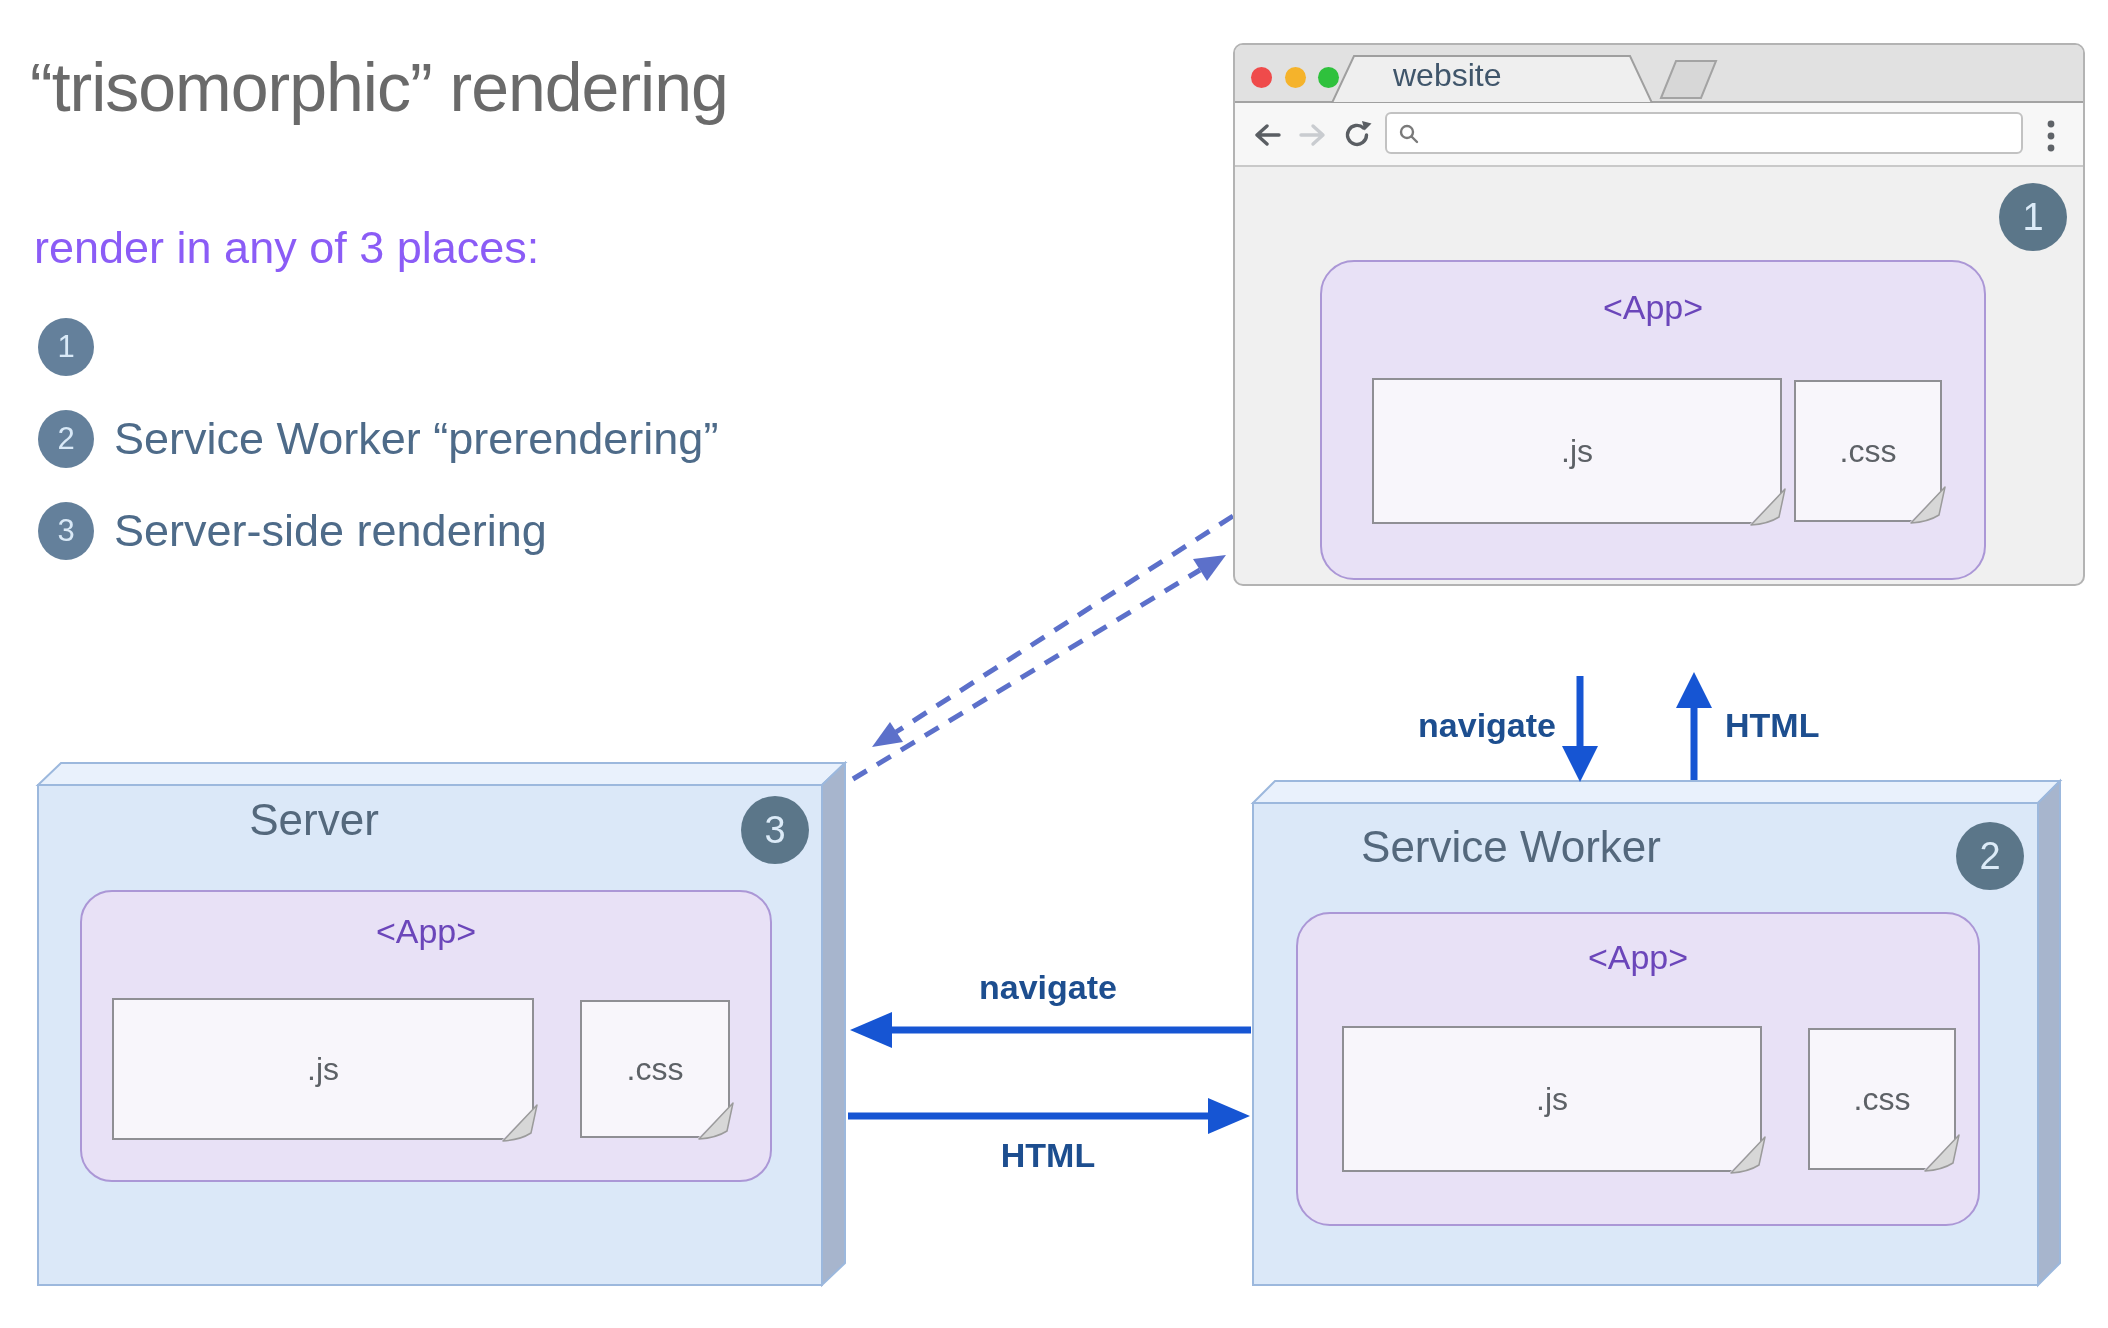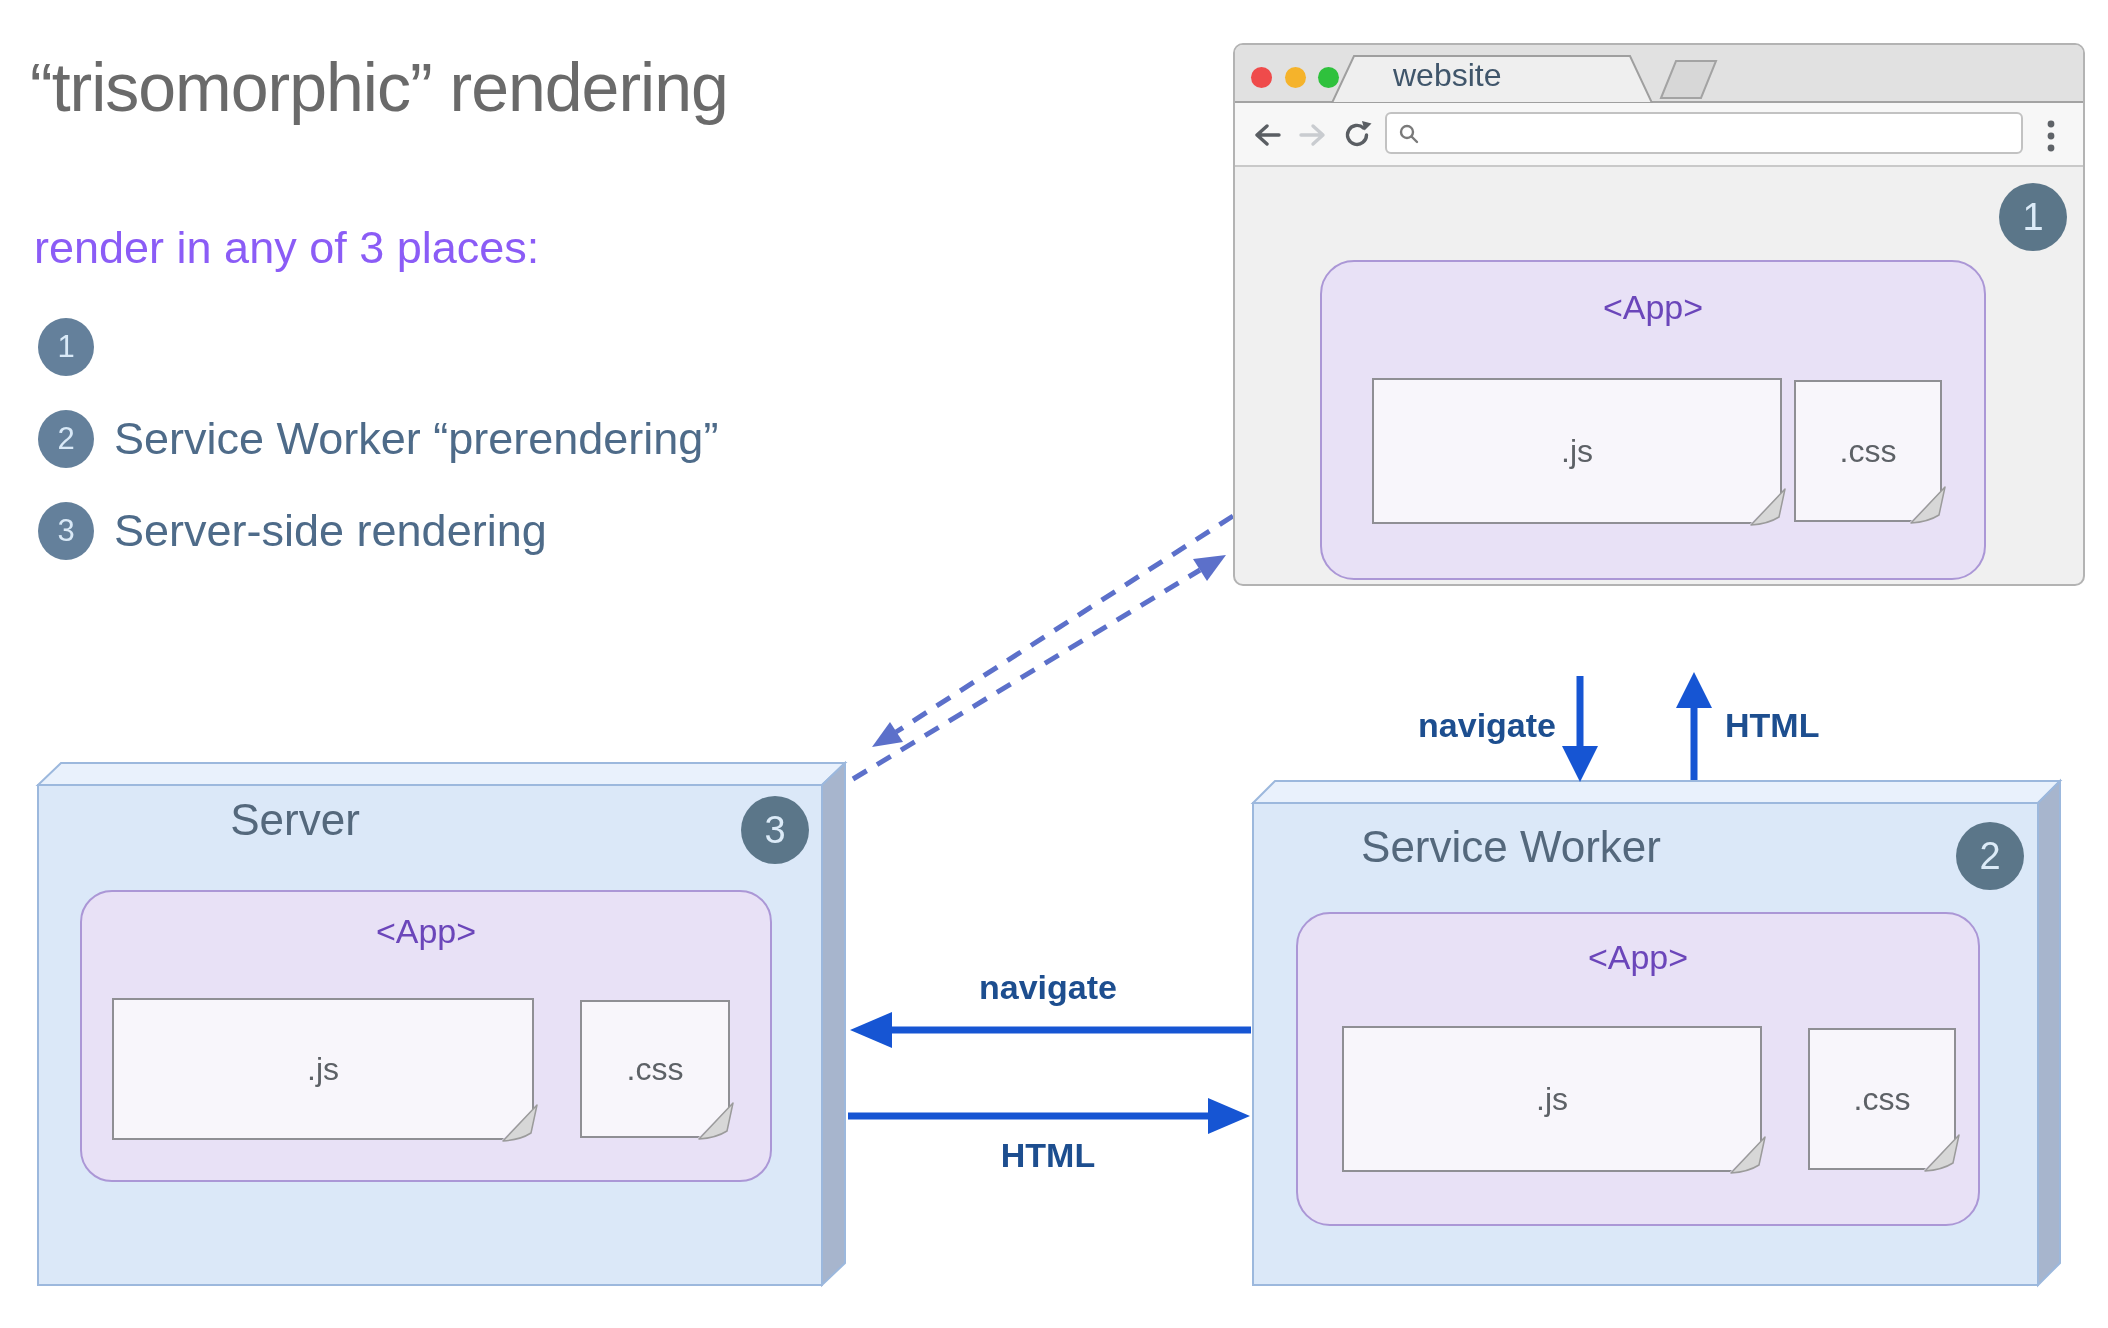--- a/index.html
+++ b/index.html
@@ -157,21 +157,21 @@
       </svg>
       <div class="file" style="left:472px;top:118px;width:148px;height:142px;">
         <span class="file-label">.css</span>
       </div>
       <svg class="fold" style="left:588px;top:224px;" width="36" height="38" viewBox="0 0 36 38">
         <path d="M1,37 L35,1 L29,29 Q18,36 1,37 Z" fill="#d7d7d7" stroke="#9b9b9b" stroke-width="1.5" stroke-linejoin="round"></path>
       </svg>
     </div>
   </div>
 
-  <div class="box-title" style="left:115px;top:795px;width:360px;">Server</div>
+  <div class="box-title" style="left:134px;top:795px;width:360px;">Server</div>
   <div class="big-badge" style="left:741px;top:796px;">3</div>
   <div class="app-box" style="left:80px;top:890px;width:692px;height:292px;border-radius:32px;">
     <span class="app-label" style="margin-top:20px;">&lt;App&gt;</span>
     <div class="file" style="left:30px;top:106px;width:422px;height:142px;">
       <span class="file-label">.js</span>
     </div>
     <svg class="fold" style="left:420px;top:212px;" width="36" height="38" viewBox="0 0 36 38">
       <path d="M1,37 L35,1 L29,29 Q18,36 1,37 Z" fill="#d7d7d7" stroke="#9b9b9b" stroke-width="1.5" stroke-linejoin="round"></path>
     </svg>
     <div class="file" style="left:498px;top:108px;width:150px;height:138px;">

